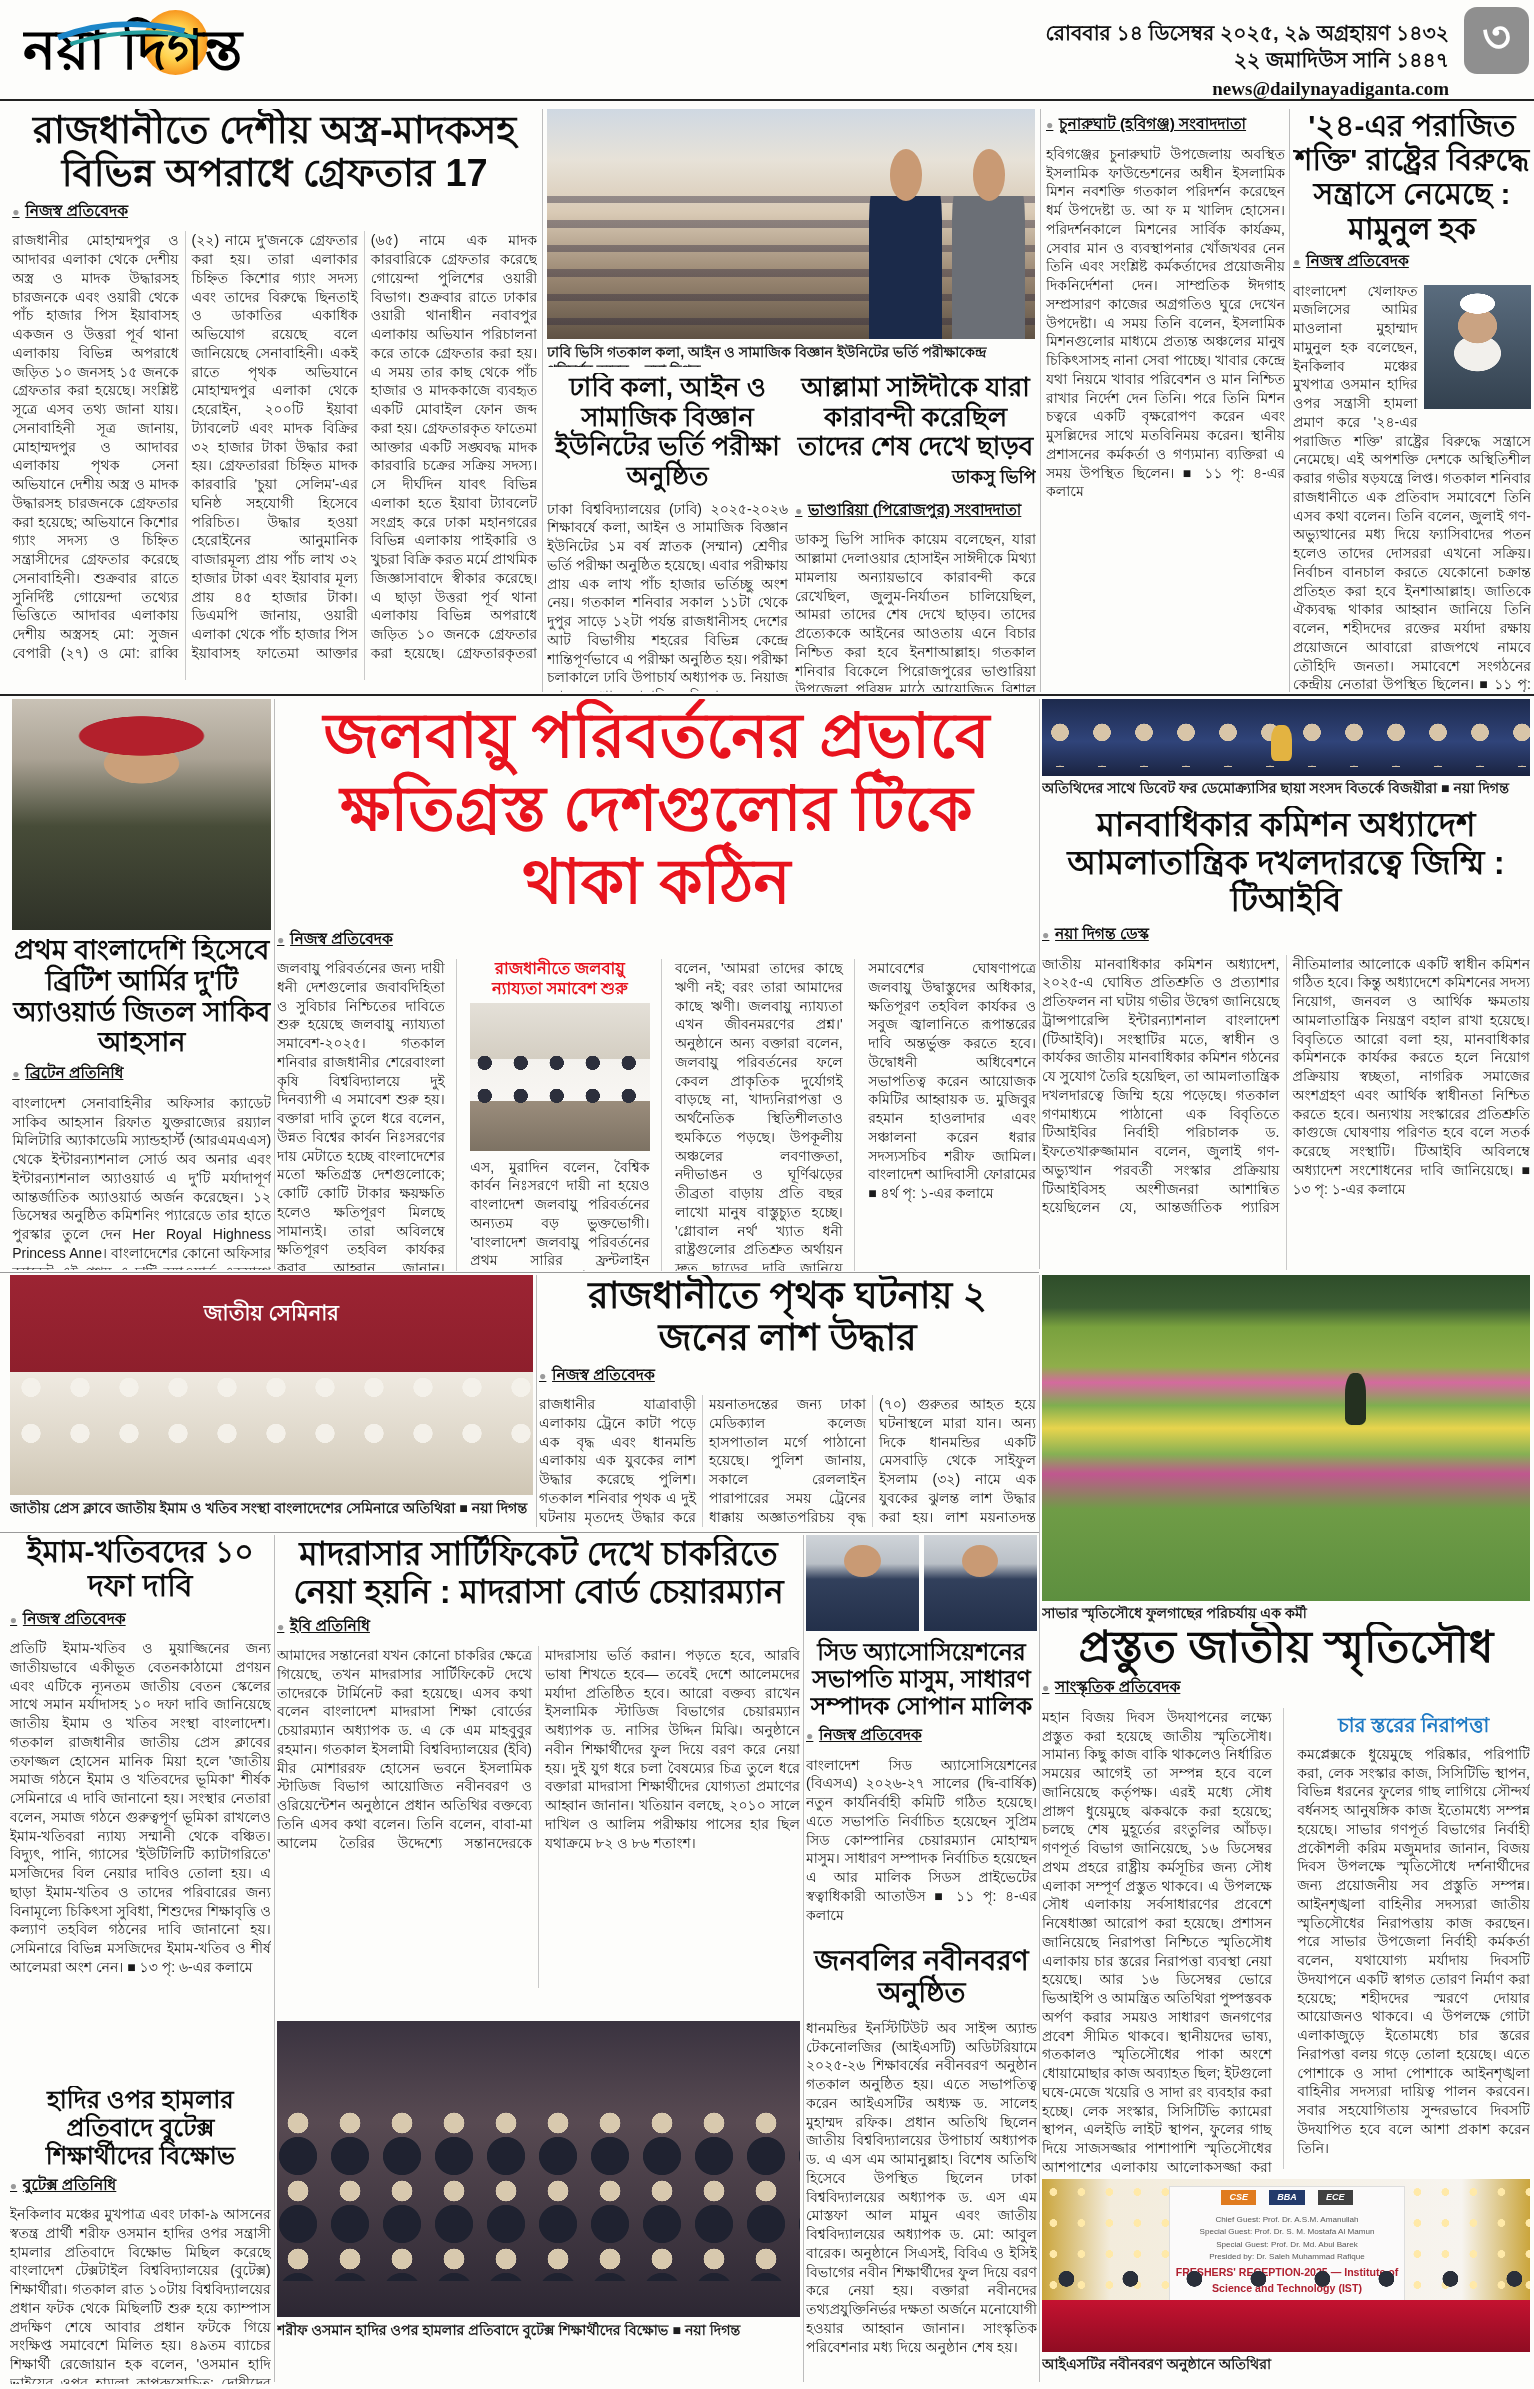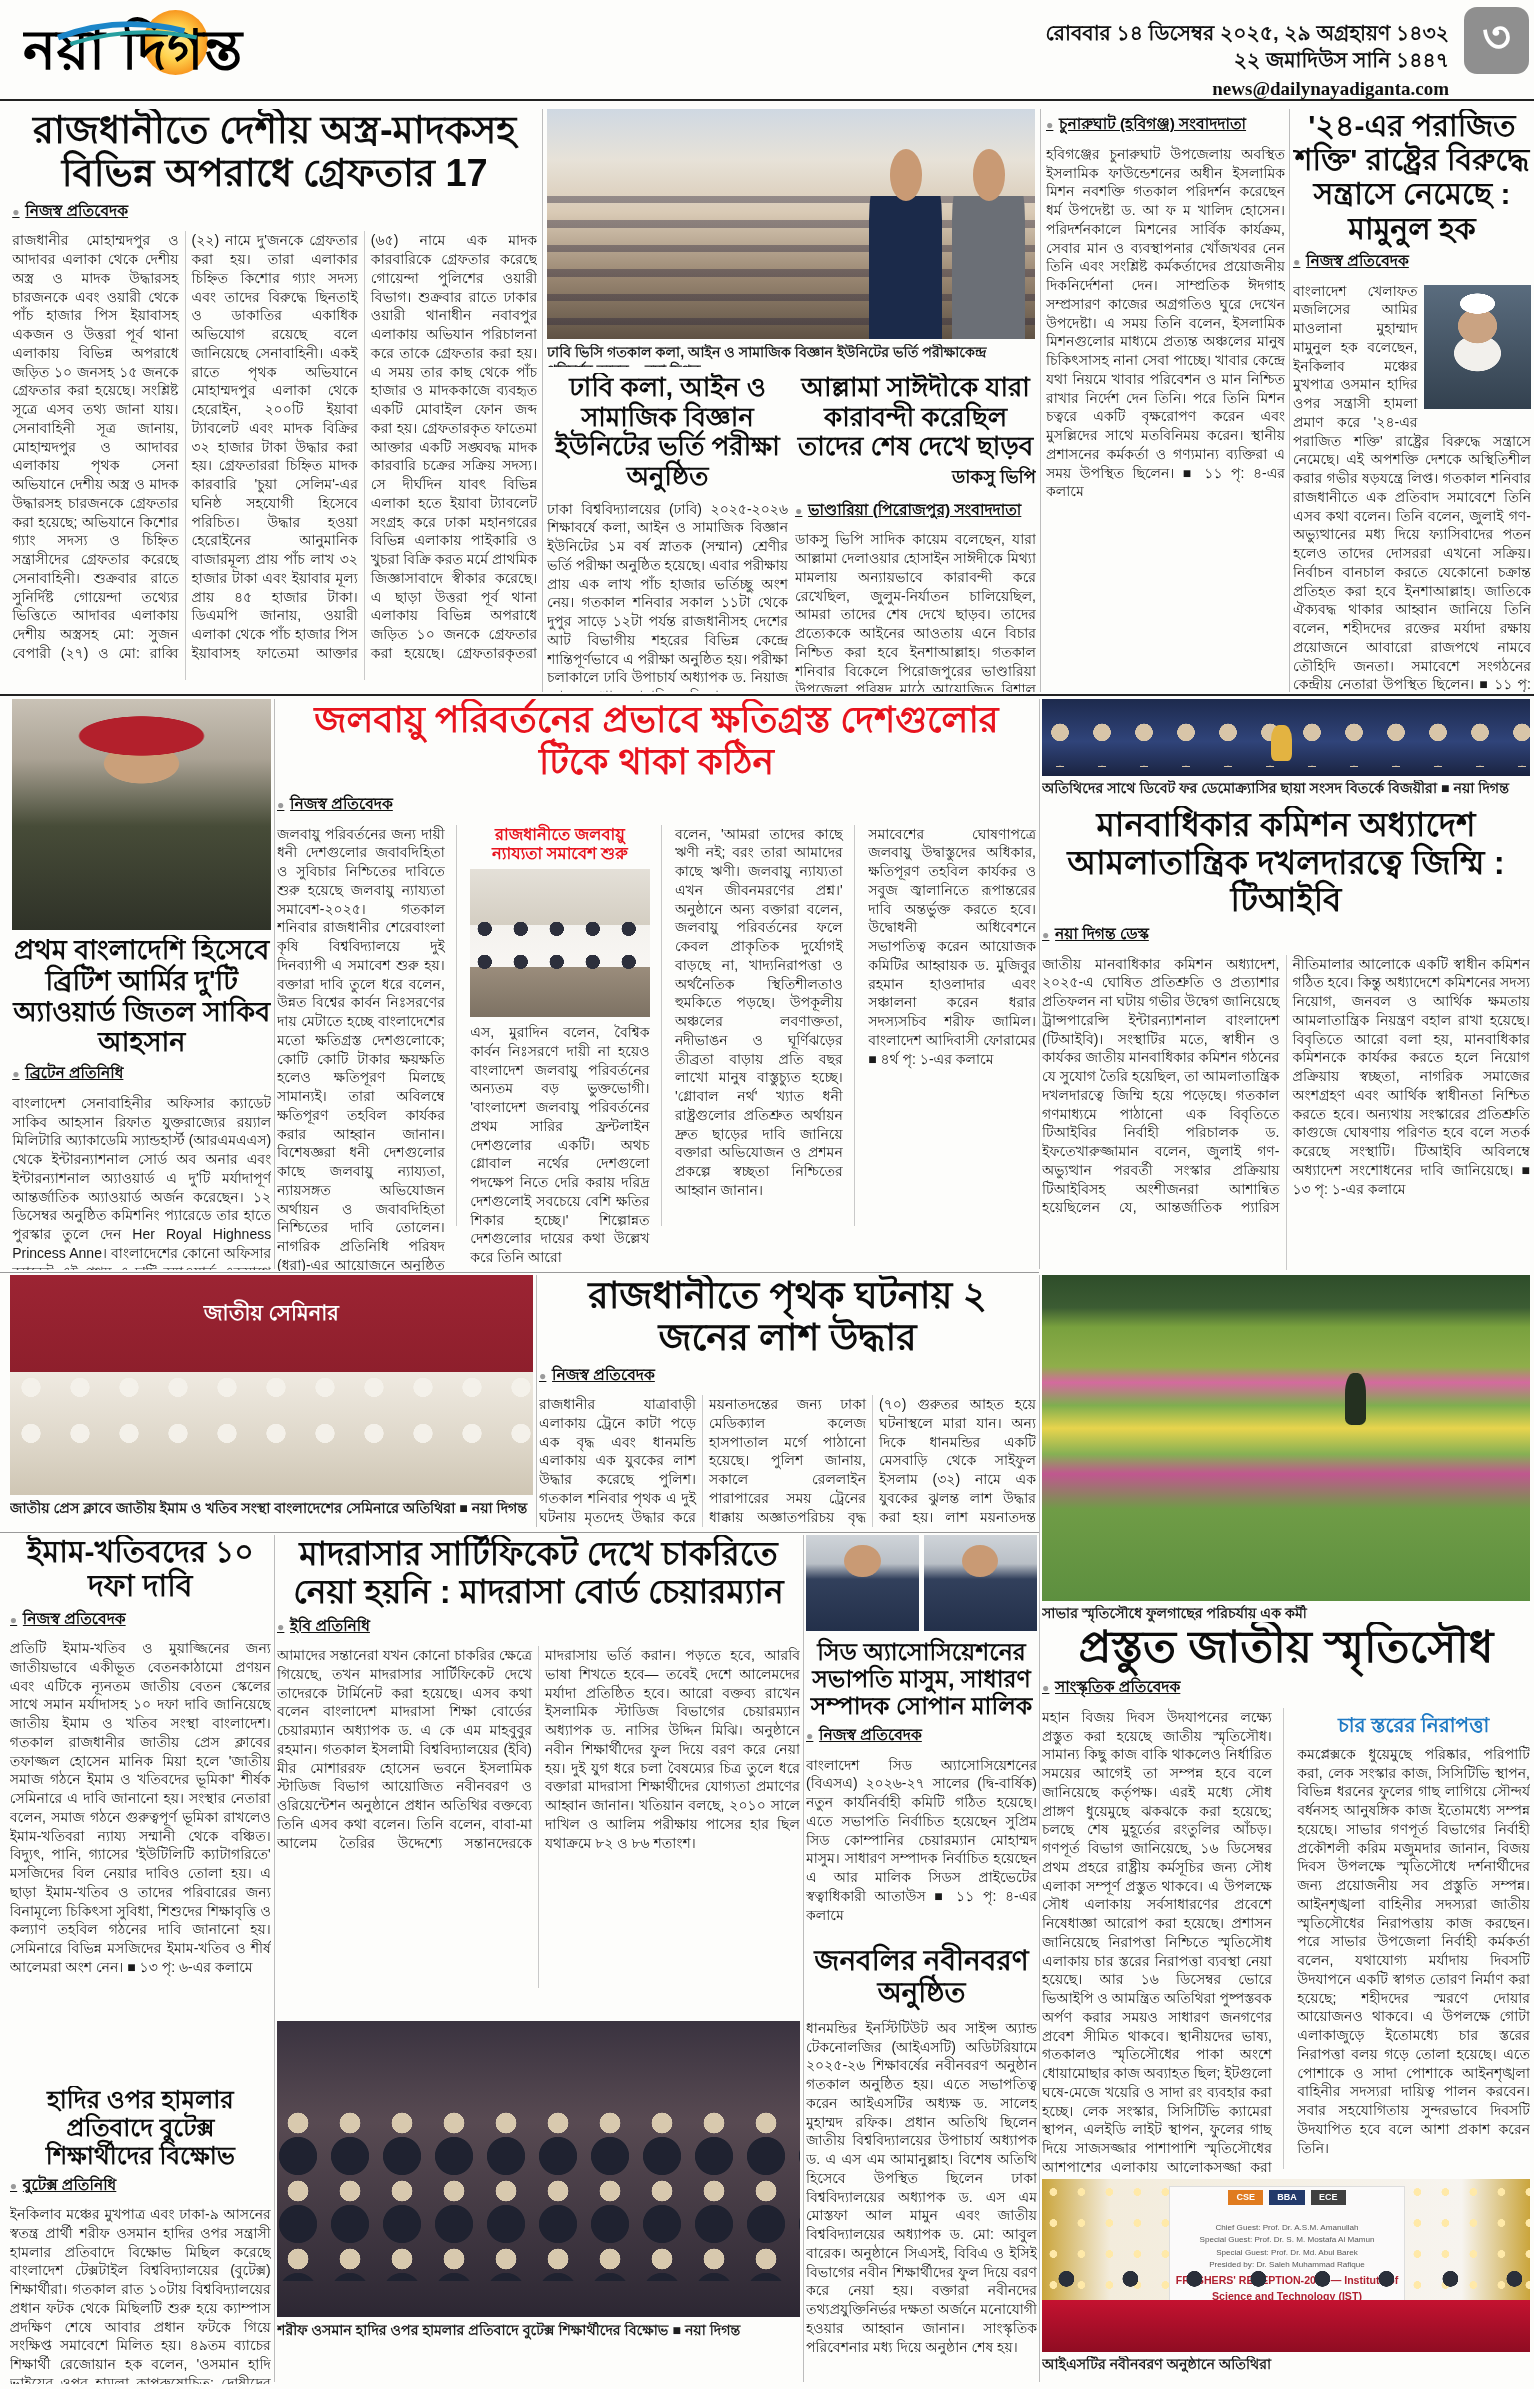--- a/index.html
+++ b/index.html
@@ -64,21 +64,21 @@
      radial-gradient(circle 10.6px at 21px 13px,#d8c9ae 96%,transparent) 0 0/52px 68px repeat,
      radial-gradient(circle 19.5px at 21px 46px,#1f2230 96%,transparent) 0 0/52px 68px repeat;}
   .seedph{background:linear-gradient(180deg,#cfd4d9 0%,#b9bfc6 30%,#32405c 46%,#23304a 100%);}
   .seedph::before{content:"";position:absolute;top:10%;left:34%;width:32%;height:34%;border-radius:50%;background:#c99a74;}
   #ph-ist{background:
     radial-gradient(circle 4.1px at 11.4px 13px,#ffe9a8 90%,transparent) 0 0/28px 31px repeat,
     linear-gradient(90deg,#caa53c 0%,#f3ecdc 14%,#f7f4ef 86%,#caa53c 100%);}
   #ph-ist .table{position:absolute;left:0;bottom:0;width:100%;height:30%;background:linear-gradient(180deg,#c41230,#8f0c22);}
   #ph-ist .banner{position:absolute;left:26%;top:4%;width:48%;height:64%;background:#fbfafa;border:0.8px solid #ddd;
     text-align:center;font-size:8.1px;line-height:1.5;color:#555;padding-top:3.3px;}
-  #ph-ist .units{display:flex;justify-content:center;gap:6px;margin-bottom:17px;}
+  #ph-ist .units{display:flex;justify-content:center;gap:13px;margin-bottom:9px;font-style:italic;}
   #ph-ist .unit{font-size:9px;font-weight:bold;color:#fff;padding:0.8px 8.1px;}
   #ph-ist .u0{background:#e07b1f;} #ph-ist .u1{background:#233a6b;} #ph-ist .u2{background:#404040;}
   #ph-ist .btitle{color:#b02030;font-weight:bold;font-size:10.6px;margin-top:2.4px;}
   #ph-ist .heads{position:absolute;left:0;top:52%;width:100%;height:22%;
     background:radial-gradient(circle 8.1px at 24.4px 9.8px,#2a2f3a 95%,transparent) 0 0/64px 36px repeat;}
   .inset-head{font-size:16.3px;font-weight:bold;text-align:center;color:#e8131d;line-height:1.2;margin-bottom:4.9px;}
   .bluehead{color:#1f7ac4;font-size:20px;font-weight:bold;text-align:center;line-height:1.2;margin:4.9px 0 8.1px 0;}
 </style>
 </head>
 <body>
@@ -143,21 +143,21 @@
   <div class="hrule" style="left:0;top:694px;width:1535px;height:1.6px"></div>
 
   <div class="abs photo" id="ph-sakib" style="left:12.2px;top:699px;width:259px;height:231px"></div>
   <div class="abs" style="left:12.2px;top:935px;width:259px;height:335px">
     <div class="headline" style="font-size:27px">প্রথম বাংলাদেশি হিসেবে ব্রিটিশ আর্মির দু'টি অ্যাওয়ার্ড জিতল সাকিব আহসান</div>
     <div class="byline"><span class="dot">●</span><span>ব্রিটেন প্রতিনিধি</span></div>
     <div class="body">বাংলাদেশ সেনাবাহিনীর অফিসার ক্যাডেট সাকিব আহসান রিফাত যুক্তরাজ্যের রয়্যাল মিলিটারি অ্যাকাডেমি স্যান্ডহার্স্ট (আরএমএএস) থেকে ইন্টারন্যাশনাল সোর্ড অব অনার এবং ইন্টারন্যাশনাল অ্যাওয়ার্ড এ দু'টি মর্যাদাপূর্ণ আন্তর্জাতিক অ্যাওয়ার্ড অর্জন করেছেন। ১২ ডিসেম্বর অনুষ্ঠিত কমিশনিং প্যারেডে তার হাতে পুরস্কার তুলে দেন Her Royal Highness Princess Anne। বাংলাদেশের কোনো অফিসার ক্যাডেট এই প্রথম এ দু'টি অ্যাওয়ার্ড একসাথে অর্জনের গৌরব অর্জন করলেন। ৮০টি দেশের প্রায় ২০০ আন্তর্জাতিক ক্যাডেটের মধ্যে সেরা বিবেচিত হয়ে তিনি এ সম্মাননা লাভ করেন। ■ ৪র্থ পৃ: ৪-এর কলামে</div>
   </div>
 
   <div class="abs" style="left:277px;top:699px;width:759px;height:572px">
-    <div class="headline red" style="font-size:36px;line-height:1.18">জলবায়ু পরিবর্তনের প্রভাবে ক্ষতিগ্রস্ত দেশগুলোর টিকে থাকা কঠিন</div>
+    <div class="headline red" style="font-size:62px;line-height:1.18">জলবায়ু পরিবর্তনের প্রভাবে ক্ষতিগ্রস্ত দেশগুলোর টিকে থাকা কঠিন</div>
     <div class="byline" style="margin-top:8.1px"><span class="dot">●</span><span>নিজস্ব প্রতিবেদক</span></div>
     <div style="display:flex;gap:13px;height:401px">
       <div class="body" style="width:177px;border-right:0.8px solid #c9c9c9;padding-right:11.4px">জলবায়ু পরিবর্তনের জন্য দায়ী ধনী দেশগুলোর জবাবদিহিতা ও সুবিচার নিশ্চিতের দাবিতে শুরু হয়েছে জলবায়ু ন্যায্যতা সমাবেশ-২০২৫। গতকাল শনিবার রাজধানীর শেরেবাংলা কৃষি বিশ্ববিদ্যালয়ে দুই দিনব্যাপী এ সমাবেশ শুরু হয়। বক্তারা দাবি তুলে ধরে বলেন, উন্নত বিশ্বের কার্বন নিঃসরণের দায় মেটাতে হচ্ছে বাংলাদেশের মতো ক্ষতিগ্রস্ত দেশগুলোকে; কোটি কোটি টাকার ক্ষয়ক্ষতি হলেও ক্ষতিপূরণ মিলছে সামান্যই। তারা অবিলম্বে ক্ষতিপূরণ তহবিল কার্যকর করার আহ্বান জানান। বিশেষজ্ঞরা ধনী দেশগুলোর কাছে জলবায়ু ন্যায্যতা, ন্যায়সঙ্গত অভিযোজন অর্থায়ন ও জবাবদিহিতা নিশ্চিতের দাবি তোলেন। নাগরিক প্রতিনিধি পরিষদ (ধরা)-এর আয়োজনে অনুষ্ঠিত সমাবেশে দেশের বিভিন্ন প্রান্তের ক্ষতিগ্রস্ত জনপদের প্রতিনিধিরা প্রাণ ও প্রকৃতির ক্ষতির চিত্র তুলে ধরেন।</div>
       <div style="width:189px;border-right:0.8px solid #c9c9c9;padding-right:11.4px">
         <div class="inset-head">রাজধানীতে জলবায়ু ন্যায্যতা সমাবেশ শুরু</div>
         <div class="photo" id="ph-climate" style="position:relative;width:100%;height:148px;margin-bottom:6.5px">
           <div class="heads"></div>
         </div>
         <div class="body">এস, মুরাদিন বলেন, বৈশ্বিক কার্বন নিঃসরণে দায়ী না হয়েও বাংলাদেশ জলবায়ু পরিবর্তনের অন্যতম বড় ভুক্তভোগী। 'বাংলাদেশ জলবায়ু পরিবর্তনের প্রথম সারির ফ্রন্টলাইন দেশগুলোর একটি। অথচ গ্লোবাল নর্থের দেশগুলো পদক্ষেপ নিতে দেরি করায় দরিদ্র দেশগুলোই সবচেয়ে বেশি ক্ষতির শিকার হচ্ছে।' শিল্পোন্নত দেশগুলোর দায়ের কথা উল্লেখ করে তিনি আরো</div>
       </div>

